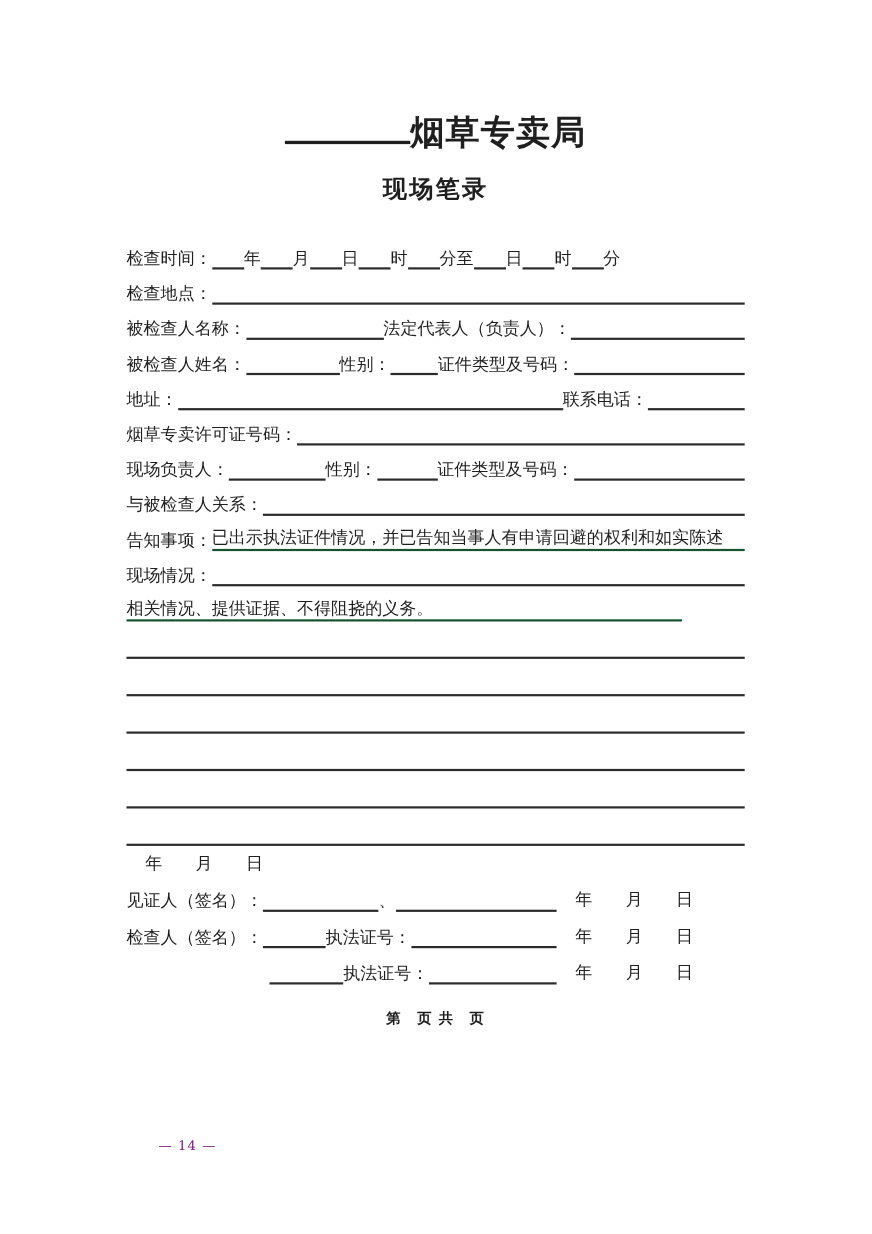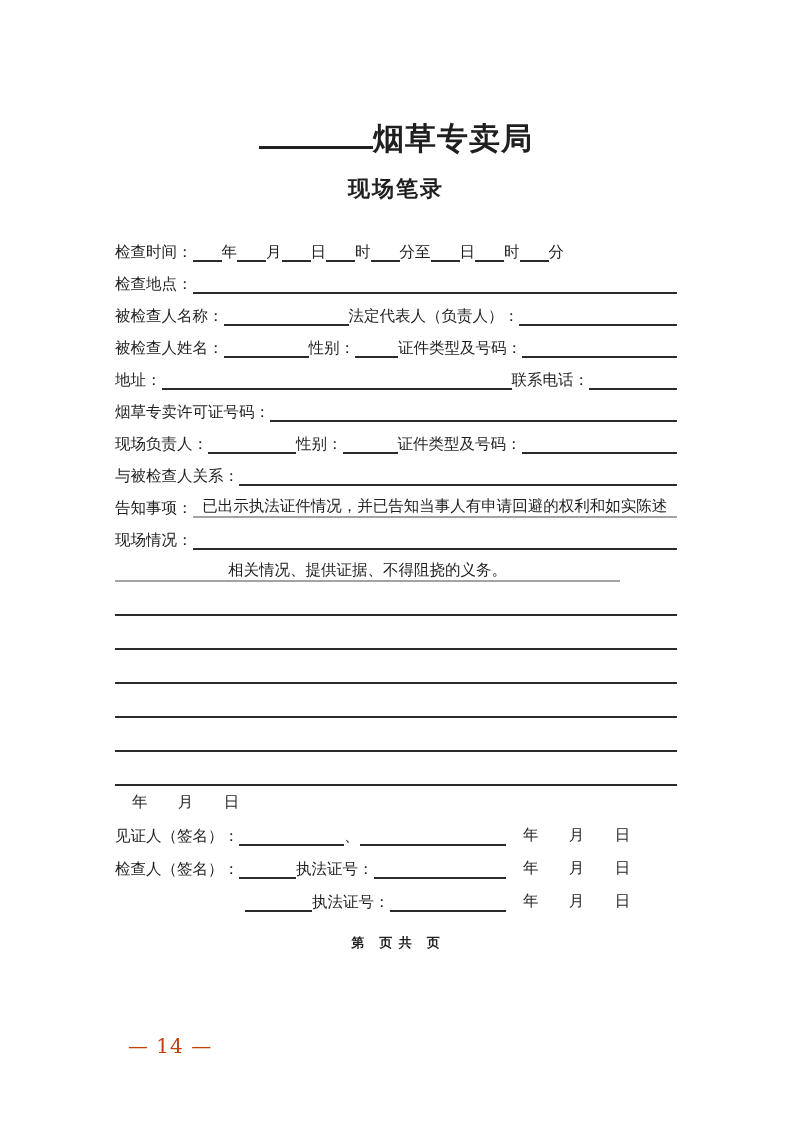--- a/index.html
+++ b/index.html
@@ -1,51 +1,51 @@
 <!DOCTYPE html>
 <html><head>
 <meta charset="utf-8">
 <style>
   html,body { margin:0; padding:0; background:#ffffff; }
   .page {
     position:relative; width:793px; height:1122px; background:#ffffff;
     font-family:"DejaVu Serif","Liberation Serif",serif; color:#1f1f1f;
     overflow:hidden;
   }
-  .content { position:absolute; left:115px; top:116px; width:562px; }
+  .content { position:absolute; left:115px; top:99px; width:562px; }
 
   .title-line { text-align:center; height:44px; line-height:44px; }
   .title-blank { display:inline-block; width:114px; height:6px; border-bottom:3px solid #1f1f1f; vertical-align:baseline; }
   .title-text { font-size:31px; font-weight:bold; letter-spacing:1px; }
 
   .subtitle { text-align:center; font-size:22px; font-weight:bold; margin-top:14px;
               font-family:"DejaVu Sans","Liberation Sans",sans-serif; letter-spacing:2px; }
 
   .form { margin-top:26px; font-size:15.5px; }
   .frow { display:flex; align-items:flex-end; height:32px; }
   .lb { white-space:nowrap; line-height:1.15; }
   .bl { border-bottom:2px solid #2b2b2b; }
   .grow { flex:1 1 auto; }
-  .ul-text { line-height:1.15; white-space:nowrap; border-bottom:2px solid #a3a3a3;text-align:center; }
+  .ul-text { line-height:1.15; white-space:nowrap; border-bottom:2px solid #14532d; }
 
   .w29{width:29px;} .w43{width:43px;} .w55{width:55px;} .w57{width:57px;}
   .w67{width:67px;} .w85{width:85px;} .w88{width:88px;} .w105{width:105px;}
   .w125{width:125px;} .w130{width:130px;} .w505{width:505px;}
 
   .cline { height:32px; border-bottom:2px solid #2b2b2b; }
 
   .sig { margin-top:-6px; font-size:15.5px; }
   .srow { display:flex; align-items:flex-end; height:33px; }
   .sleft { display:flex; align-items:flex-end; width:391px; }
   .spacer { }
   .ymd { margin-left:17px; white-space:nowrap; line-height:1.15;font-family:Liberation Mono, monospace; }
   .ymd .ml { margin-left:21px; }
 
   .footer { text-align:center; margin-top:22px; font-size:13px; letter-spacing:1px;font-weight:bold; }
-  .pagenum { position:absolute; left:128px; top:1034px; font-size:20px; color:#c2410c; letter-spacing:1px; }
+  .pagenum { position:absolute; left:144px; top:1034px; font-size:12px; color:#701a75; letter-spacing:1px; }
 </style>
 </head>
 <body>
 
 <div class="page">
   <div class="content">
 
     <div class="title-line">
       <span class="title-blank"></span><span class="title-text">烟草专卖局</span>
     </div>

